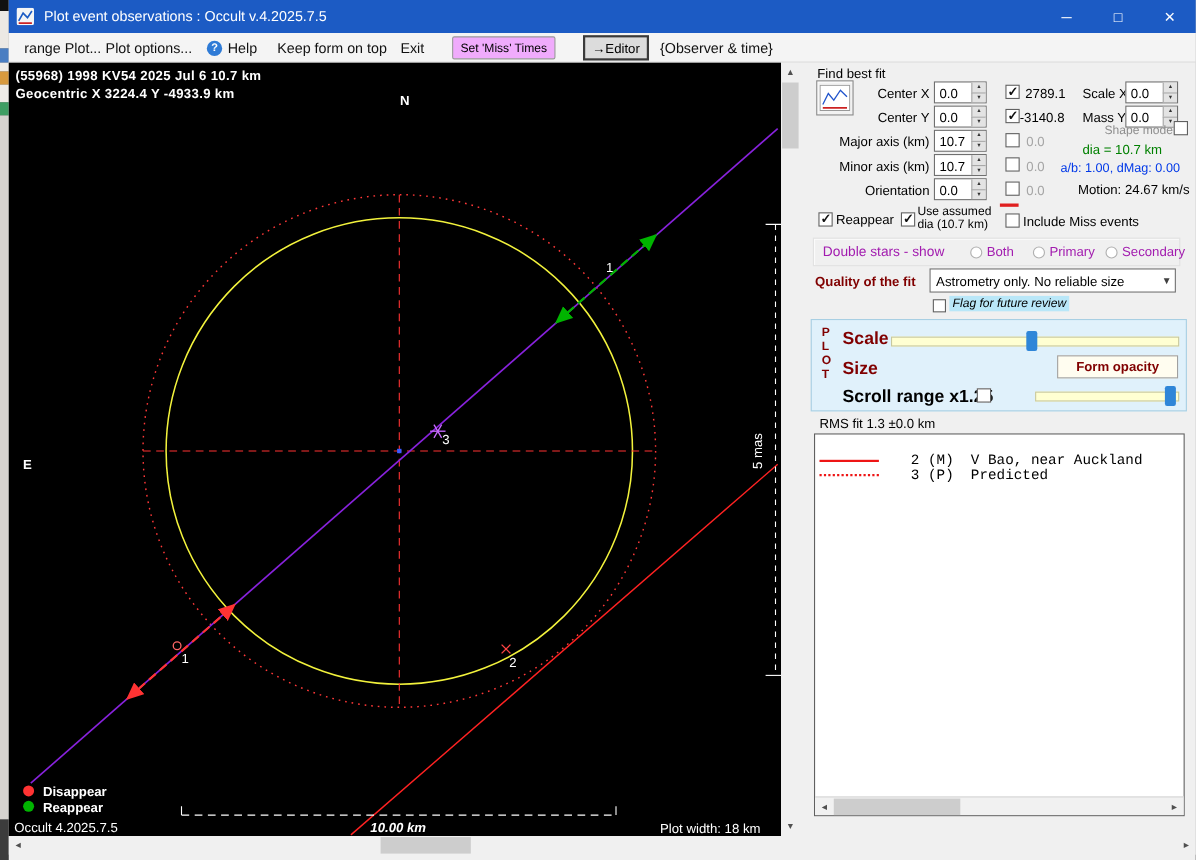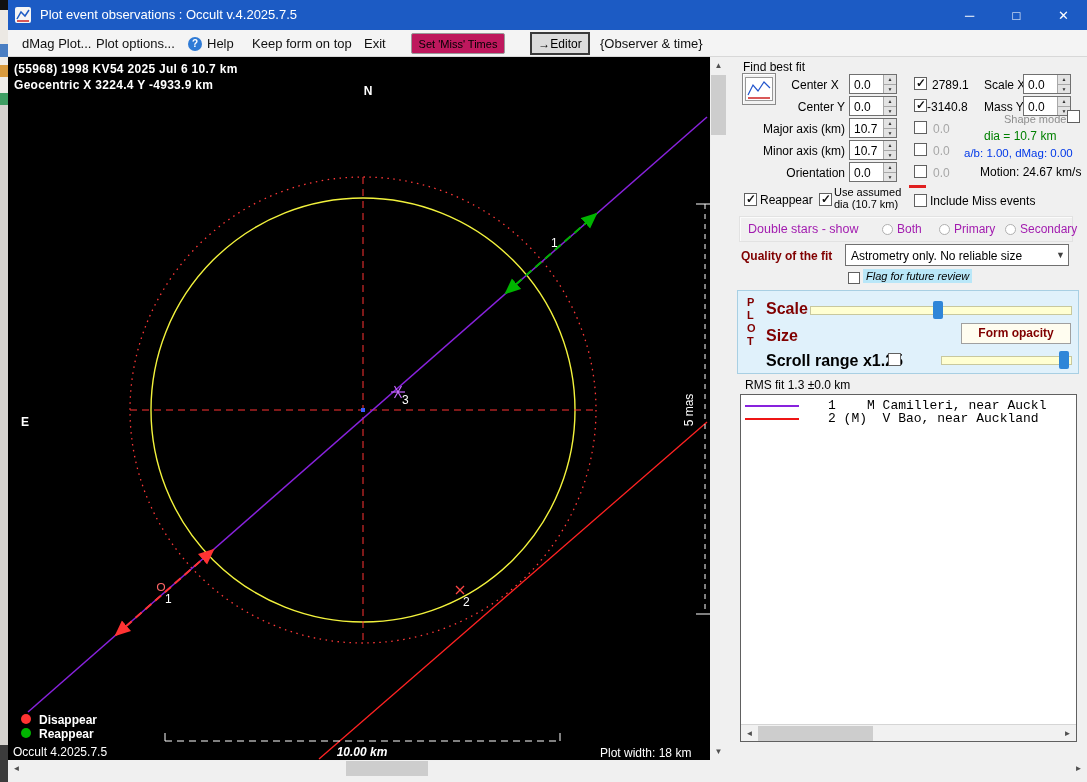--- a/index.html
+++ b/index.html
@@ -9,21 +9,21 @@
   .edge div { position:absolute; left:0; width:8px; }
   .app-window { position:absolute; left:8px; top:0; width:1079px; height:782px; background:#f0f0f0; }
   .titlebar { position:absolute; left:0; top:0; width:100%; height:30px; background:#1c5bc4; color:#fff; }
   .app-icon { position:absolute; left:7px; top:7px; width:16px; height:16px; }
   .title-text { position:absolute; left:32px; top:7px; font-size:13px; white-space:nowrap; }
   .win-btns { position:absolute; right:0; top:0; height:30px; display:flex; }
   .win-btn { width:47px; height:30px; display:flex; align-items:center; justify-content:center; font-size:13px; color:#fff; }
   .menubar { position:absolute; left:0; top:30px; width:100%; height:27px; background:#f4f4f4; border-bottom:1px solid #d8d8d8; font-size:13px; }
   .menu-item { position:absolute; top:6px; color:#111; white-space:nowrap; }
   .help-icon { position:absolute; top:7px; width:14px; height:14px; border-radius:50%; background:#2f7bd6; color:#fff; font-size:10px; font-weight:bold; text-align:center; line-height:14px; }
-  .miss-btn { position:absolute; left:403px; top:3px; width:94px; height:21px; background:#be185d; border:1px solid #9a9a9a; border-radius:2px; font-size:11px; font-family:inherit; }
+  .miss-btn { position:absolute; left:403px; top:3px; width:94px; height:21px; background:#f0abfc; border:1px solid #9a9a9a; border-radius:2px; font-size:11px; font-family:inherit; }
   .editor-btn { position:absolute; left:522px; top:2px; width:60px; height:23px; background:#dcdcdc; border:2px solid #3a3a3a; font-size:12px; font-family:inherit; }
   .plot-area { position:absolute; left:0; top:57px; width:702px; height:703px; background:#000; }
   .plot-area svg { display:block; }
   .plot-area text { fill:#fff; font-size:12px; font-family:"Liberation Sans",sans-serif; }
   .t-header { font-weight:bold; font-size:14px; letter-spacing:0.3px; }
   .t-big { font-weight:bold; font-size:20px; }
   .t-small { font-size:10px; }
   .t-scale { font-style:italic; font-weight:bold; font-size:13px; }
   .t-legend { font-weight:bold; font-size:13px; }
   .vscroll { position:absolute; left:702px; top:57px; width:17px; height:703px; background:#f0f0f0; }
@@ -100,21 +100,21 @@
       <div class="win-btn">
           <span>□</span>
         </div>
       <div class="win-btn">
           <span>✕</span>
         </div>
     </div>
   </div>
 
   <div class="menubar">
-    <span class="menu-item" style="left:14px">dMag Plot...</span>
+    <span class="menu-item" style="left:14px">range Plot...</span>
     <span class="menu-item" style="left:88px">Plot options...</span>
     <span class="help-icon" style="left:180px">?</span>
     <span class="menu-item" style="left:199px">Help</span>
     <span class="menu-item" style="left:244px">Keep form on top</span>
     <span class="menu-item" style="left:356px">Exit</span>
     <button class="miss-btn">Set 'Miss' Times</button>
     <button class="editor-btn">→Editor</button>
     <span class="menu-item" style="left:592px">{Observer &amp; time}</span>
   </div>
 
@@ -193,21 +193,21 @@
   <div class="panel">
     <div class="lbl" style="left:16px;top:3px">Find best fit</div>
     <div class="fit-btn">
       <svg width="28" height="24">
           <rect x="0.5" y="0.5" width="27" height="23" fill="#fff" stroke="#999"></rect>
           <polyline points="3,18 8,8 13,14 19,5 25,11" stroke="#2255cc" fill="none" stroke-width="1.2"></polyline>
           <line x1="3" y1="21" x2="25" y2="21" stroke="#cc2222" stroke-width="1.5"></line>
         </svg>
     </div>
 
-    <div class="lbl" style="left:58px;top:21px;width:60px;text-align:center">Center X</div>
+    <div class="lbl" style="left:58px;top:21px;width:60px;text-align:right">Center X</div>
     <div class="spinner" style="left:122px;top:17px">
       <span class="val">0.0</span>
       <span class="spin up">▲</span>
       <span class="spin dn">▼</span>
     </div>
     <span class="cb checked" style="left:187px;top:20px"></span>
     <div class="lbl" style="left:205px;top:21px">2789.1</div>
     <div class="lbl" style="left:257px;top:21px">Scale X</div>
     <div class="spinner" style="left:296px;top:17px">
       <span class="val">0.0</span>
@@ -306,27 +306,27 @@
 
       <div class="lbl" style="left:28px;top:61px;font-weight:bold">Scroll range x1.25</div>
       <span class="cb" style="left:150px;top:62px"></span>
       <div class="slider-track" style="left:203px;top:65px;width:131px"></div>
       <div class="slider-thumb" style="left:321px;top:60px"></div>
     </div>
 
     <div class="lbl" style="left:18px;top:321px">RMS fit 1.3 ±0.0 km</div>
 
     <div class="listbox">
-      <div class="chord-row" style="top:3px">
-        <span class="chord-line" style="border-top-color: rgb(136, 34, 221);"></span>
-        <span class="chord-text">1    M Camilleri, near Auckl</span>
-      </div>
       <div class="chord-row" style="top:16px">
         <span class="chord-line" style="border-top-color: rgb(238, 21, 21);"></span>
         <span class="chord-text">2 (M)  V Bao, near Auckland</span>
+      </div>
+      <div class="chord-row" style="top:29px">
+        <span class="chord-line dotted" style="border-top-color: rgb(238, 21, 21);"></span>
+        <span class="chord-text">3 (P)  Predicted</span>
       </div>
       <div class="lb-scroll">
         <span class="sb-arrow" style="left:0;top:0">◄</span>
         <div class="sb-thumb" style="left:17px;top:1px;width:115px;height:15px"></div>
         <span class="sb-arrow" style="right:0;top:0">►</span>
       </div>
     </div>
   </div>
 
   <div class="hscroll">

